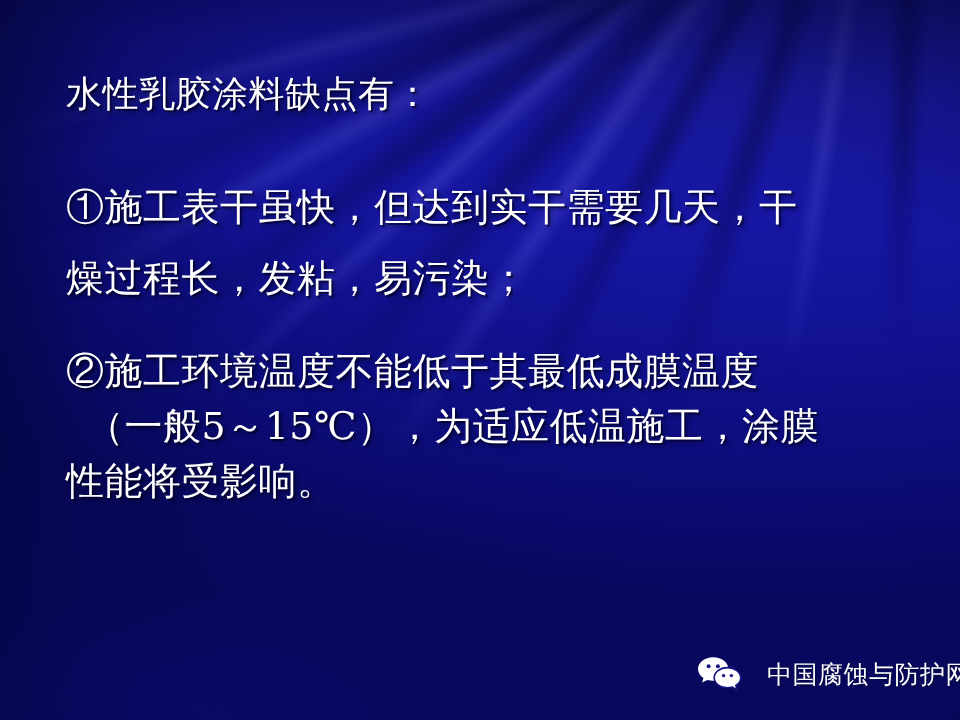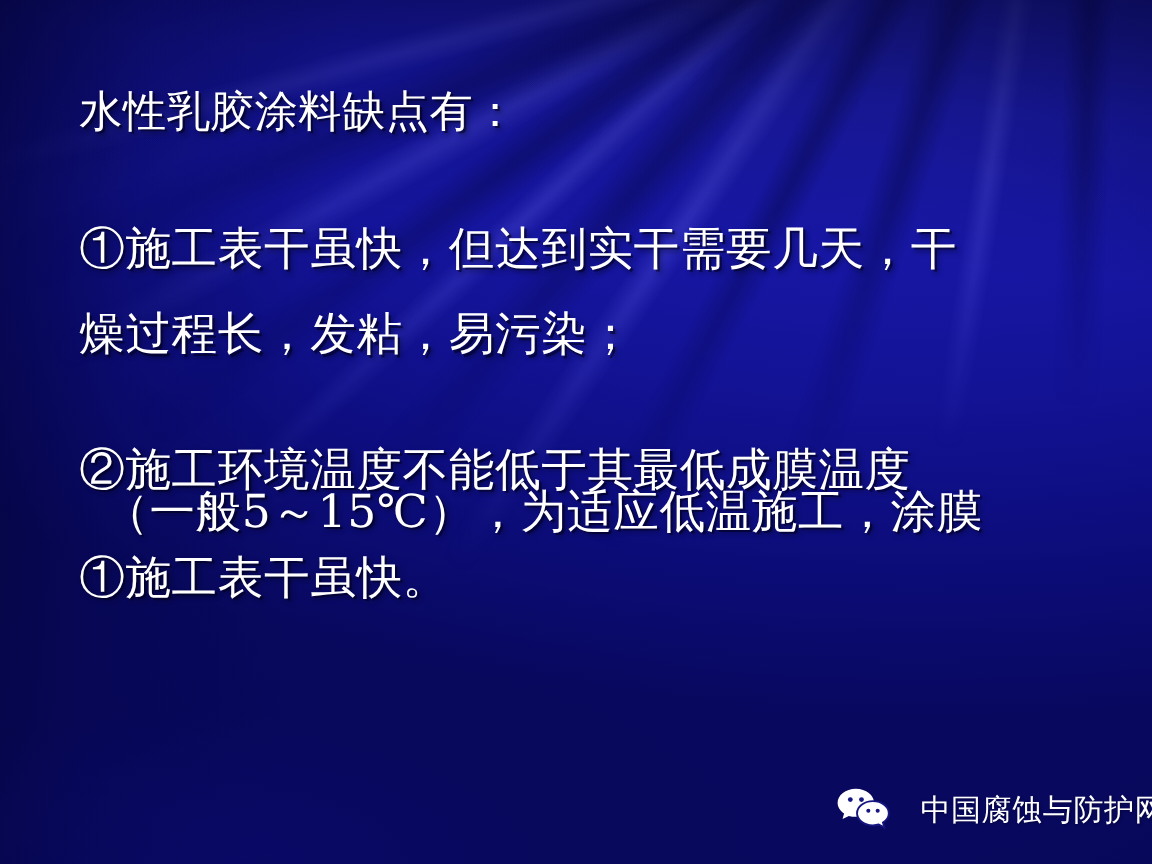--- a/index.html
+++ b/index.html
@@ -116,21 +116,21 @@
   .title {
     left: 66px;
     top: 76px;
     font-size: 36px;
     line-height: 1.0;
   }
 
   .para1-l1 { left: 66px; top: 188px; font-size: 38px; line-height: 1.0; }
   .para1-l2 { left: 66px; top: 243px; font-size: 38px; line-height: 1.0; margin-top: 16px; }
 
-  .para2-l1 { left: 66px; top: 372px; font-size: 38px; line-height: 1.0; }
+  .para2-l1 { left: 66px; top: 352px; font-size: 38px; line-height: 1.0; }
   .para2-l2 { left: 86px; top: 407px; font-size: 38px; line-height: 1.0; text-align: center; }
   .para2-l3 { left: 66px; top: 462px; font-size: 38px; line-height: 1.0; }
 
   
   .watermark {
     position: absolute;
     left: 697px;
     top: 655px;
     display: flex;
     align-items: center;
@@ -180,21 +180,21 @@
     <div class="txt title">水性乳胶涂料缺点有：</div>
 
     <div class="txt para1-l1">①施工表干虽快，但达到实干需要几天，干</div>
 
     <div class="txt para1-l2">燥过程长，发粘，易污染；</div>
 
     <div class="txt para2-l1">②施工环境温度不能低于其最低成膜温度</div>
 
     <div class="txt para2-l2">（一般5～15℃），为适应低温施工，涂膜</div>
 
-    <div class="txt para2-l3">①施工表干虽快。</div>
+    <div class="txt para2-l3">性能将受影响。</div>
 
   </div>
 
   <div class="watermark">
     <div class="wm-logo">
       <svg width="46" height="38" viewBox="0 0 46 38" xmlns="http://www.w3.org/2000/svg">
 
         <path d="M16.2 2.2 C7.6 2.2 1.0 7.6 1.0 14.0 C1.0 17.6 3.1 20.8 6.4 22.9 L5.1 27.6 L10.4 24.9 C12.2 25.4 14.2 25.7 16.2 25.7 C24.8 25.7 31.4 20.4 31.4 14.0 C31.4 7.6 24.8 2.2 16.2 2.2 Z" fill="#ffffff"></path>
         <circle cx="11.6" cy="11.3" r="2.0" fill="#161680"></circle>
         <circle cx="20.9" cy="11.3" r="2.0" fill="#161680"></circle>

